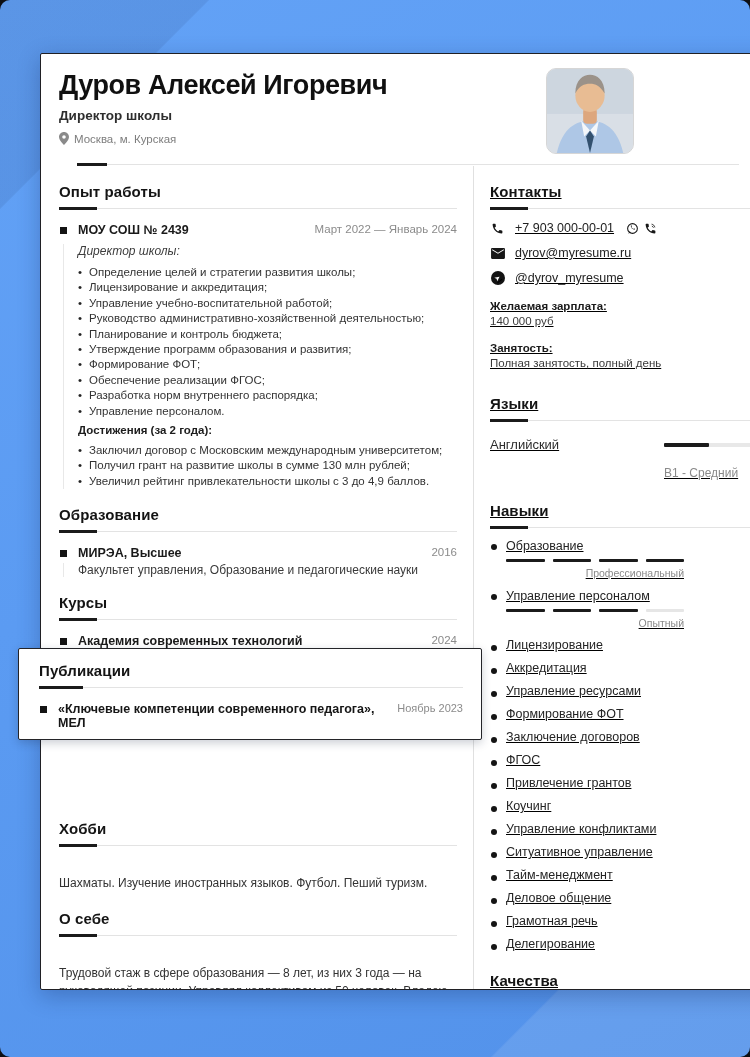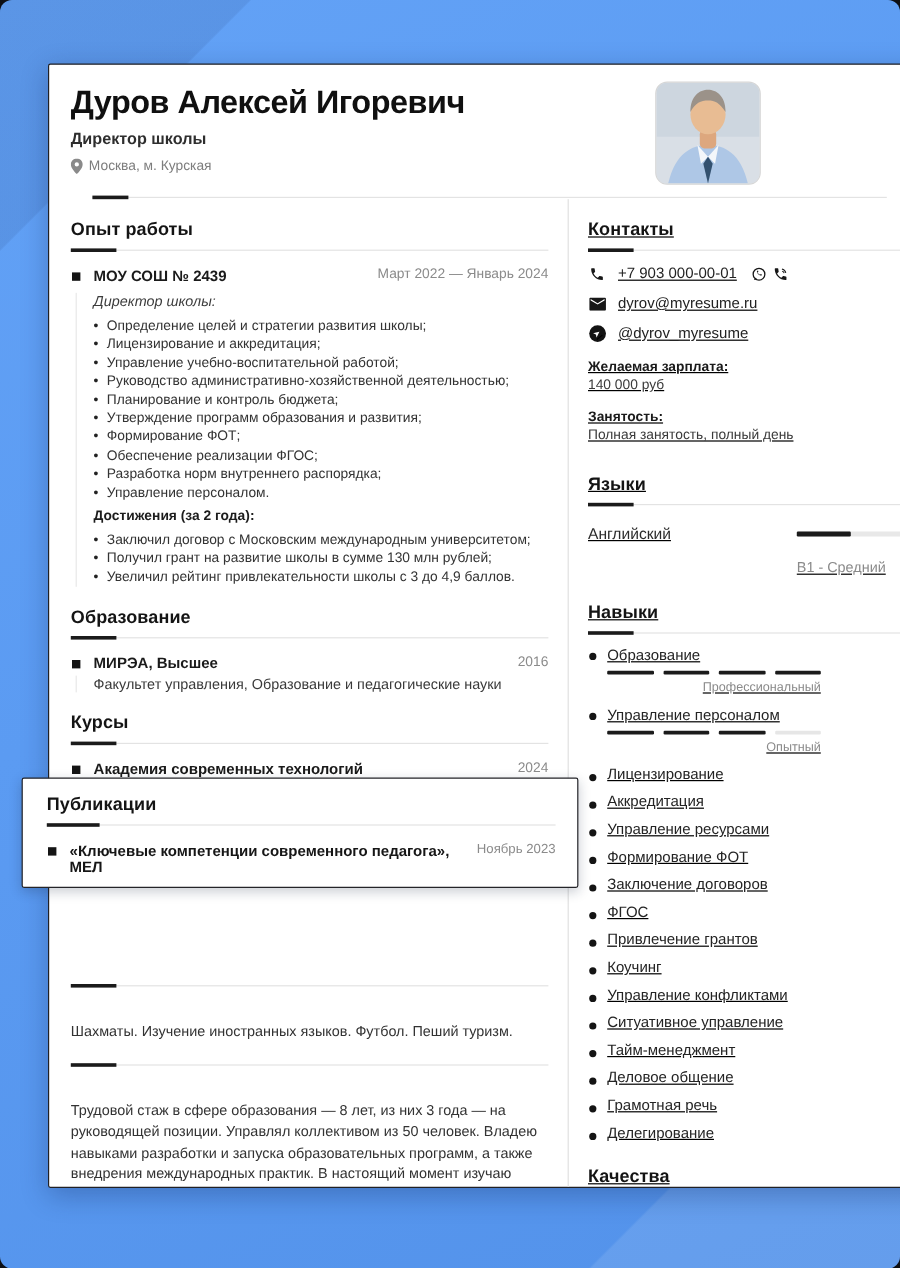--- a/index.html
+++ b/index.html
@@ -214,25 +214,27 @@
                 <div class="entry-body">
                   <div class="sub">«Урегулирование конфликтов»</div>
                 </div>
               </div>
             </div>
         </div>
 
         <div class="overlay-spacer"></div>
 
         <div class="sec">
+          <h2 class="sec-h">Хобби</h2>
           <div class="rule"></div>
           <div class="para">Шахматы. Изучение иностранных языков. Футбол. Пеший туризм.</div>
         </div>
 
         <div class="sec">
+          <h2 class="sec-h">О себе</h2>
           <div class="rule"></div>
           <div class="para">Трудовой стаж в сфере образования — 8 лет, из них 3 года — на руководящей позиции. Управлял коллективом из 50 человек. Владею навыками разработки и запуска образовательных программ, а также внедрения международных практик. В настоящий момент изучаю теорию поколений и преодоления сложностей в коммуникации. Регулярно участвую в педагогических конференциях в роли спикера.</div>
         </div>
       </div>
 
       <div class="v-div"></div>
 
       <div class="col-right">
 
         <div class="sec">

